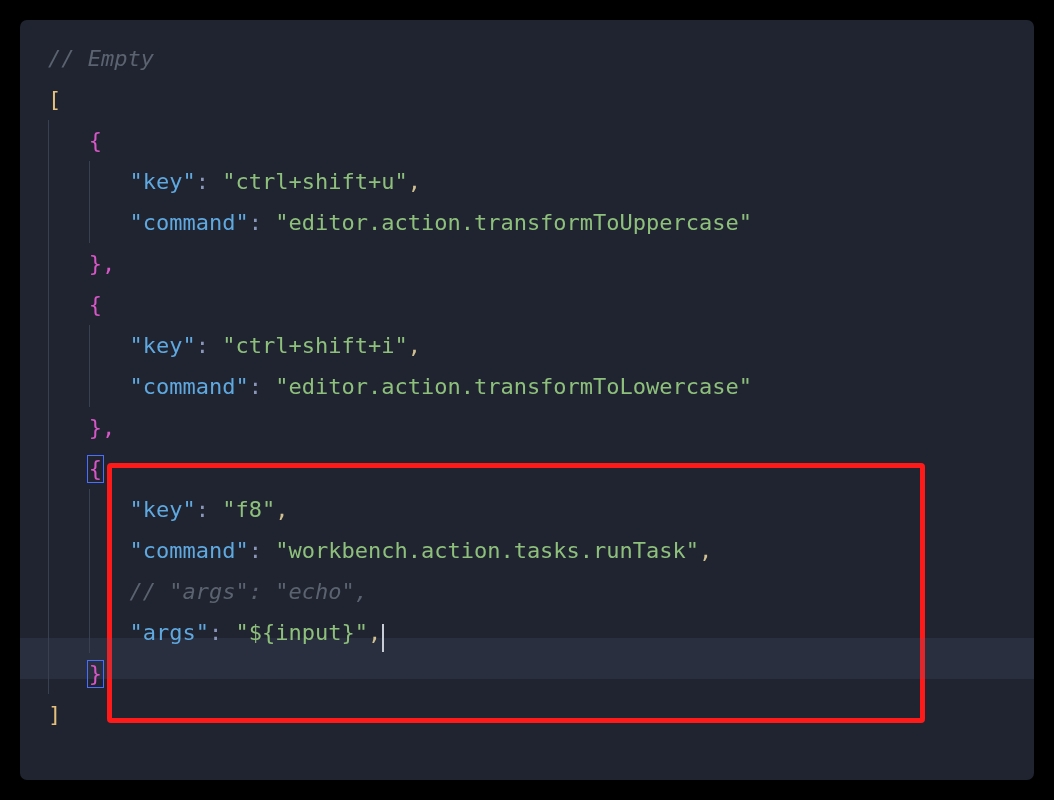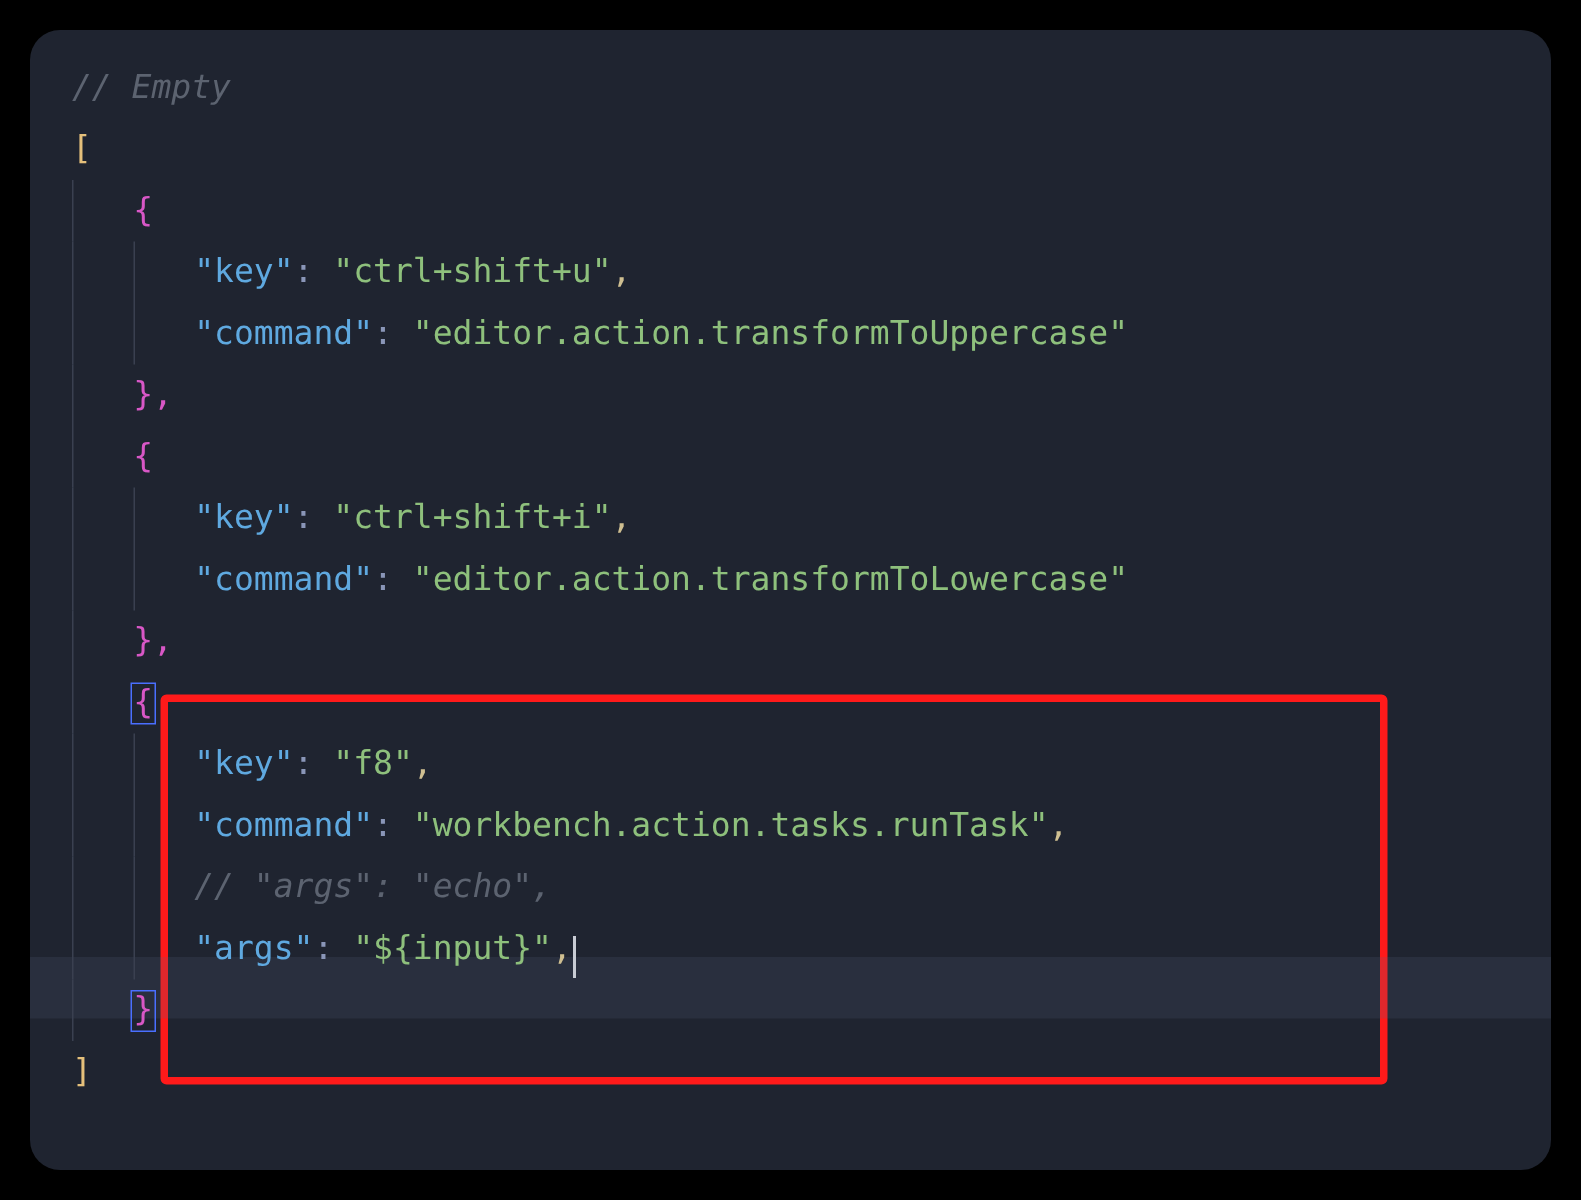--- a/index.html
+++ b/index.html
@@ -7,21 +7,21 @@
     background: #000;
     width: 1054px;
     height: 800px;
     padding: 20px;
     font-family: 'Menlo', 'Monaco', 'Consolas', monospace;
     font-size: 22px;
     overflow: hidden;
   }
   .editor-frame {
     background: #1f2430;
-    border-radius: 20px;
+    border-radius: 7px;
     width: 100%;
     height: 100%;
     padding: 18px 28px;
     position: relative;
   }
   .code-line {
     line-height: 41px;
     white-space: pre;
     position: relative;
   }

